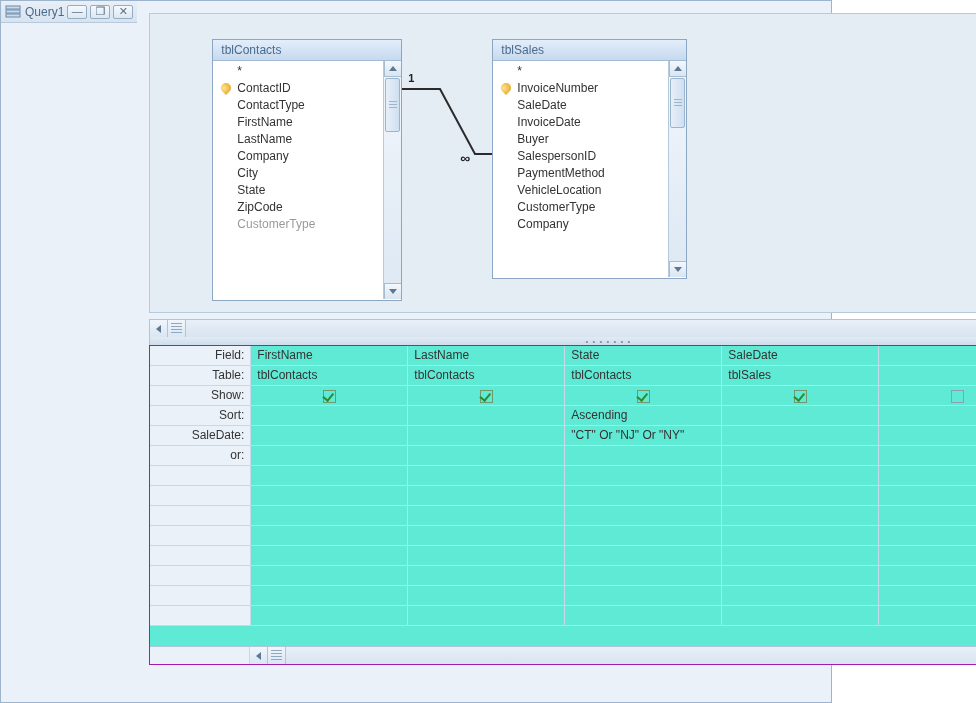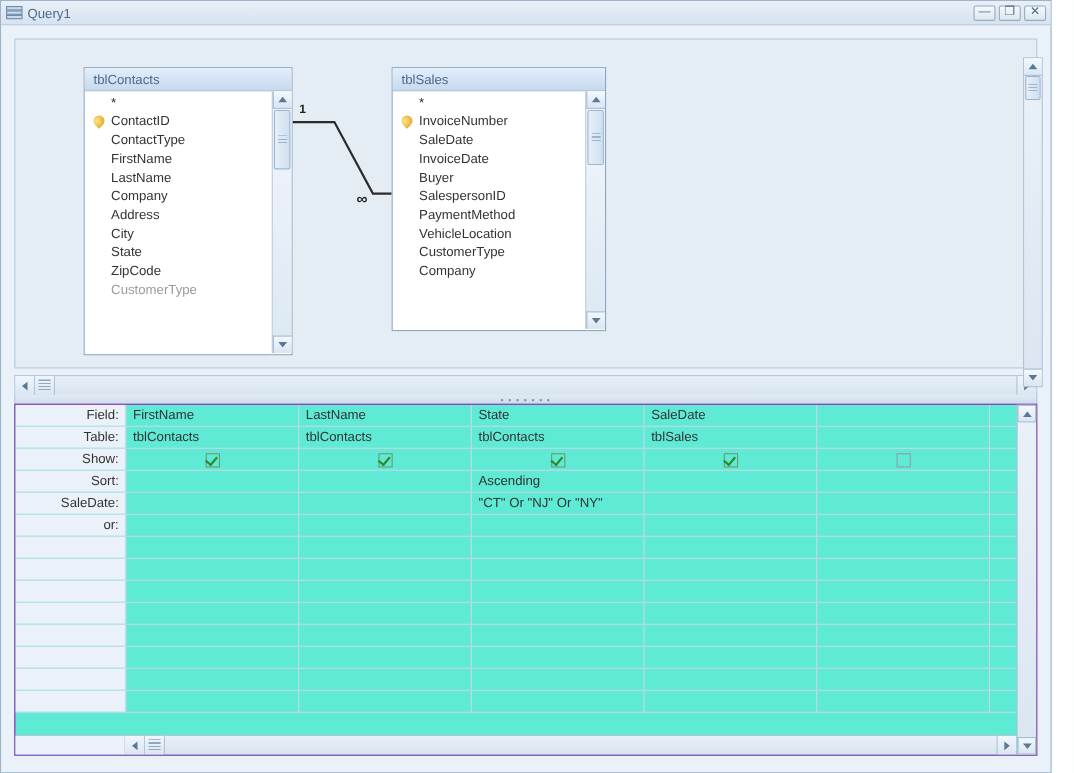--- a/index.html
+++ b/index.html
@@ -1,17 +1,17 @@
 <!DOCTYPE html>
 <html><head>
 <meta charset="utf-8">
 <style>
   * { box-sizing: border-box; }
   html, body { margin:0; padding:0; width:976px; height:703px; font-family: "Segoe UI", Tahoma, sans-serif; font-size:12px; color:#333; background:#fff; }
-  .window { width:956px; height:703px; background:#eaf1f8; border:1px solid #9db5cc; display:flex; flex-direction:column; }
+  .window { width:832px; height:703px; background:#eaf1f8; border:1px solid #9db5cc; display:flex; flex-direction:row; }
   .titlebar { height:22px; background:linear-gradient(#e9eff7,#d7e3f0); border-bottom:1px solid #b7c9dc; display:flex; align-items:center; padding:0 4px; }
   .title-icon { width:16px; height:16px; margin-right:4px; display:flex; align-items:center; justify-content:center; }
   .title-icon svg { width:16px; height:16px; }
   .title-text { color:#4a6b8a; font-size:12px; flex:1; }
   .winbtn { width:20px; height:14px; margin-left:3px; border:1px solid #95acc2; background:linear-gradient(#f5f9fd,#dce7f2); display:flex; align-items:center; justify-content:center; border-radius:2px; cursor:default; }
   .winbtn span { font-size:11px; line-height:1; color:#5a7088;}
   .content { flex:1; display:flex; flex-direction:column; padding:6px 6px 4px 6px; gap:0; }
   .diagram-area { position:relative; flex:1; margin:6px; background:#e4ecf4; border:1px solid #b7cadd; overflow:hidden; }
   .table-box { position:absolute; background:#fff; border:1px solid #8ba7c3; }
   .tb-header { background:linear-gradient(#e3eefb,#c6d9ee); padding:3px 8px; color:#4a6b8a; border-bottom:1px solid #a2bcd6; font-size:12px; }
@@ -110,21 +110,20 @@
       <div class="table-box" style="left:62px; top:25px; width:190px; height:262px;">
         <div class="tb-header">tblContacts</div>
         <div class="tb-body" style="height:238px;">
           <div class="tb-list">
             <div>*</div>
             <div class="pk">ContactID</div>
             <div>ContactType</div>
             <div>FirstName</div>
             <div>LastName</div>
             <div>Company</div>
-            <div>Address</div>
             <div>City</div>
             <div>State</div>
             <div>ZipCode</div>
             <div style="opacity:.5">CustomerType</div>
           </div>
           <div class="tb-scroll">
             <div class="scr-btn top">
                 <div class="tri up"></div>
               </div>
             <div class="scr-track">

